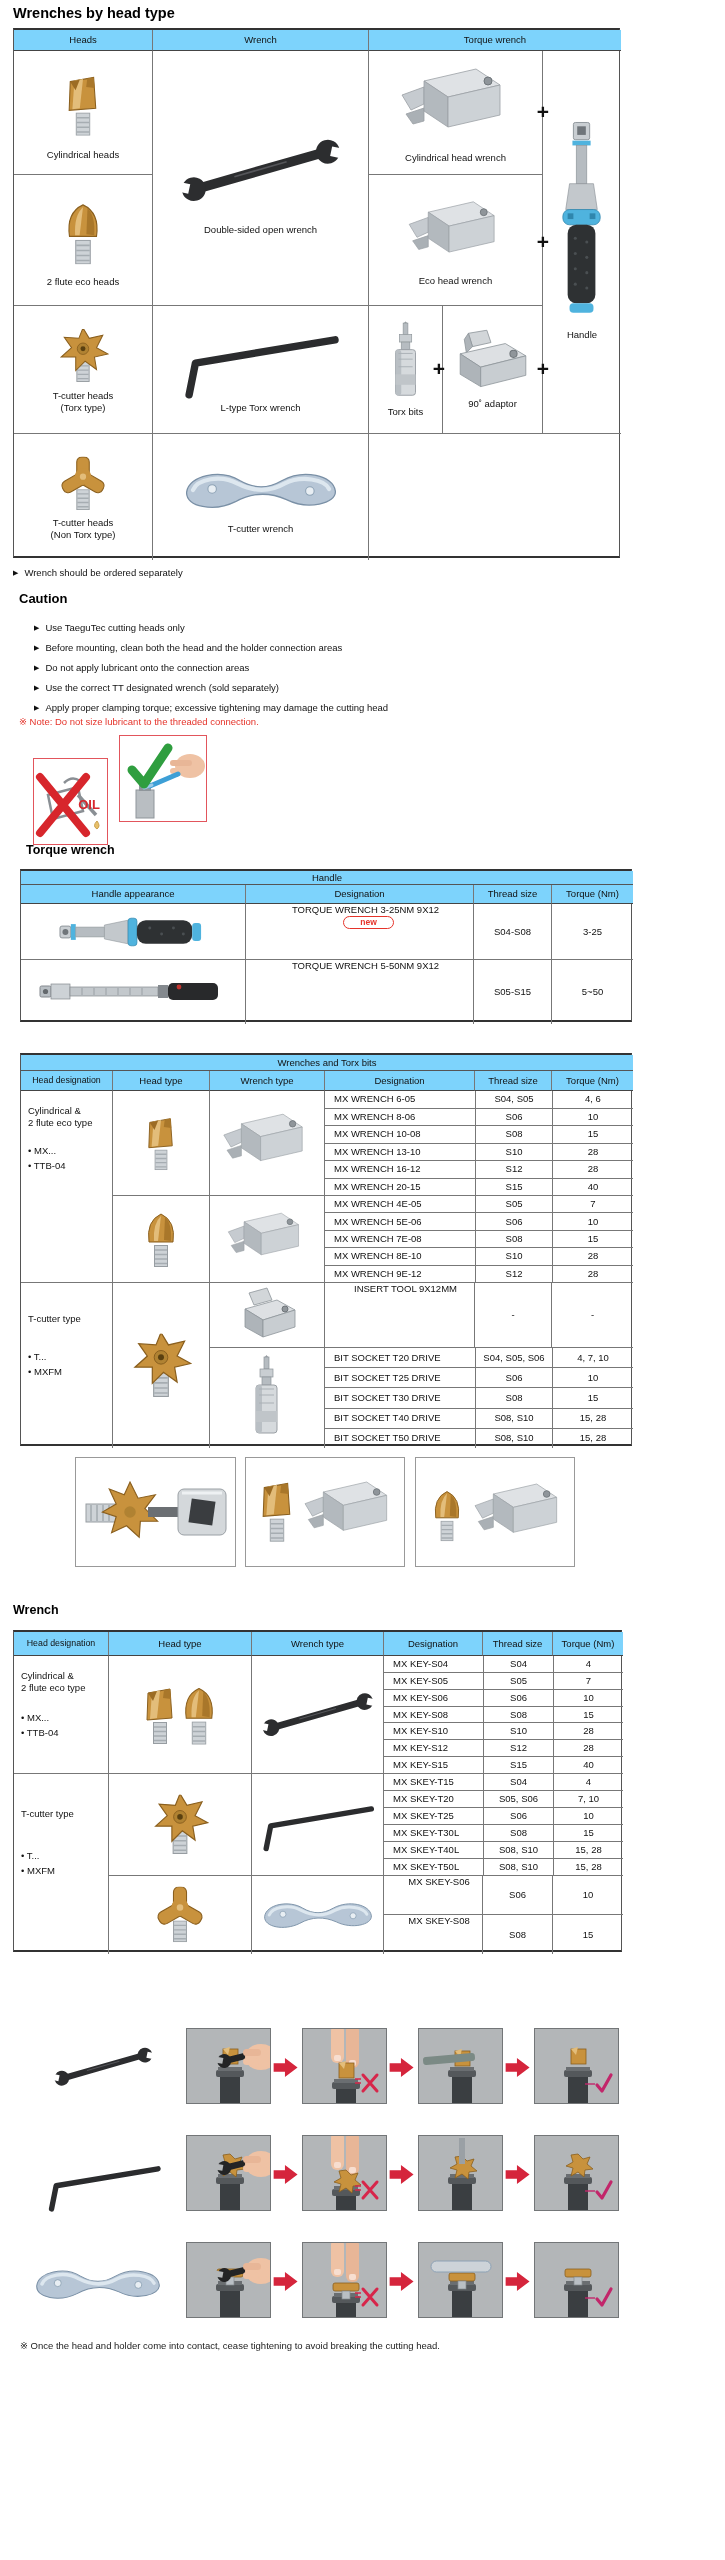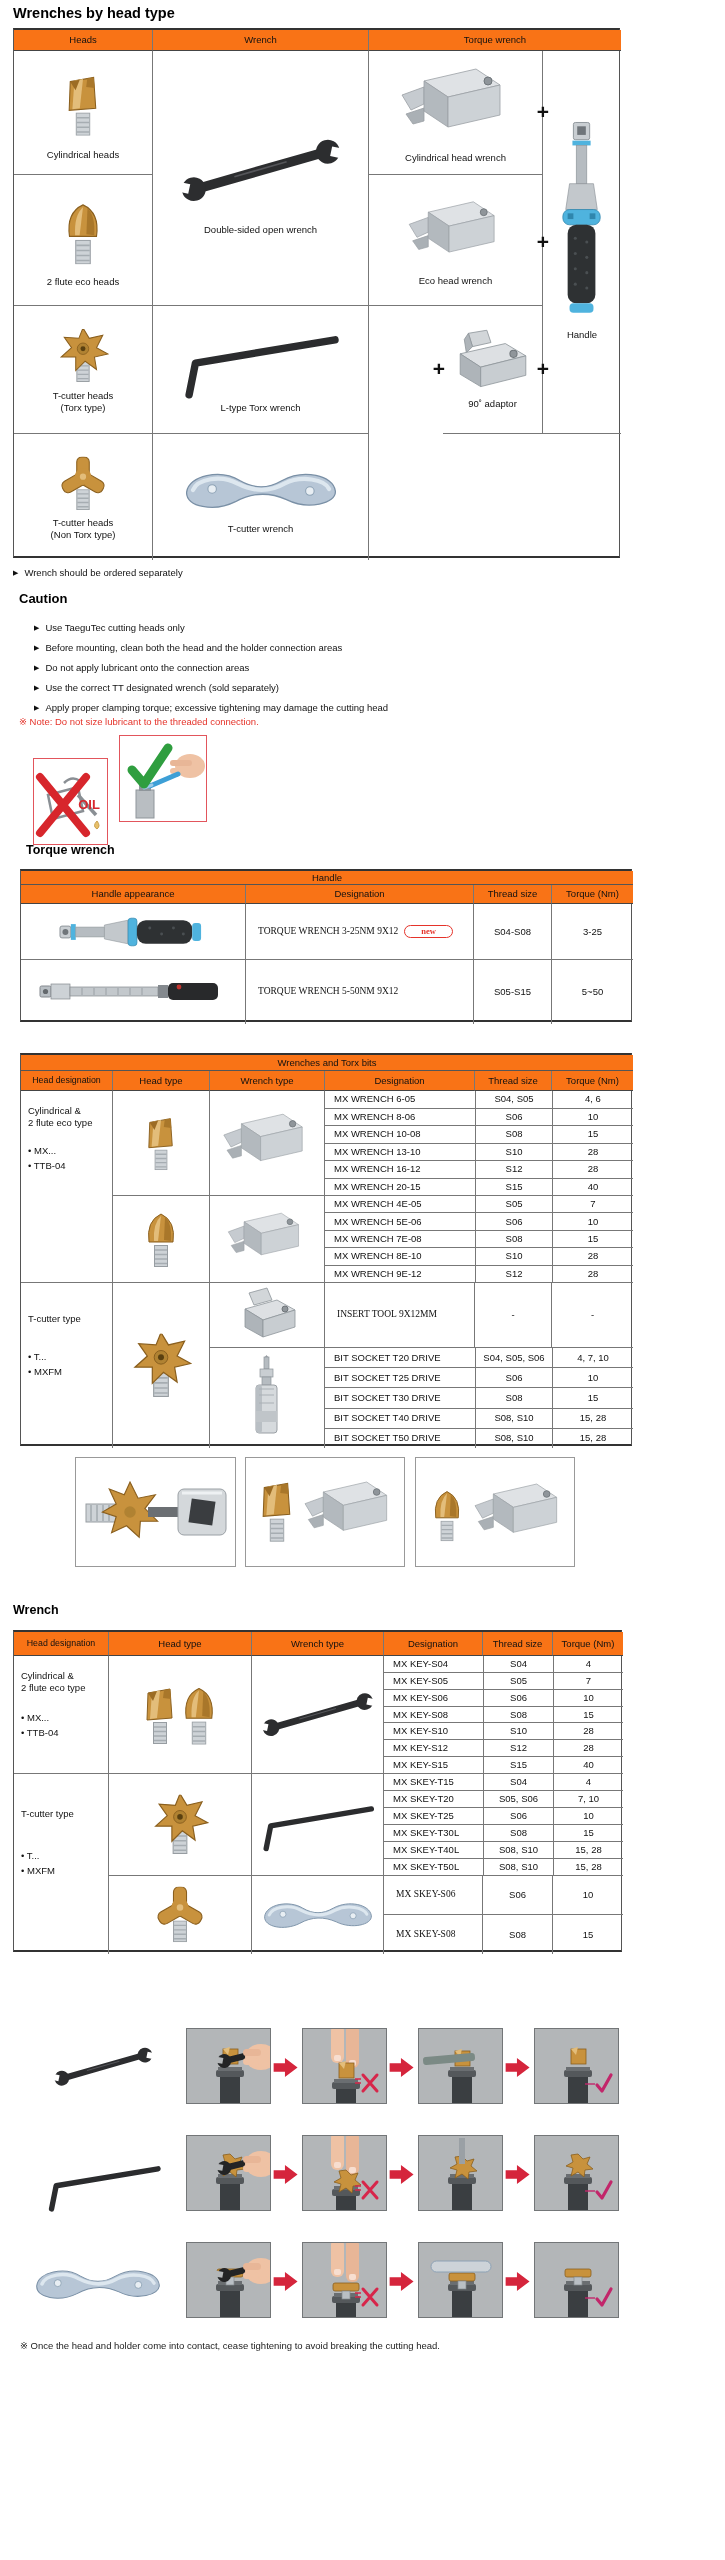--- a/index.html
+++ b/index.html
@@ -10,21 +10,21 @@
   .h2{font-size:13px;font-weight:bold;color:#000;}
   .h3{font-size:12.5px;font-weight:bold;color:#000;}
   
   .tbl{position:absolute;display:grid;border:1px solid #555;border-top:2px solid #333;border-bottom:2px solid #333;background:#fff;box-sizing:border-box;}
   .c{border-right:1px solid #777;border-bottom:1px solid #777;display:flex;flex-direction:column;
      align-items:center;justify-content:center;font-size:9.5px;line-height:1.25;text-align:center;
      position:relative;box-sizing:border-box;min-width:0;min-height:0;}
   .row{flex-direction:row;}
   .nr{border-right:none;}
   .nb{border-bottom:none;}
-  .gray{background:#f97316;}
+  .gray{background:#7dd3fc;}
   .dk{border-bottom:1.5px solid #444;}
   .lab{margin-top:3px;}
   
   .rows{display:flex;flex-direction:column;align-items:stretch;justify-content:stretch;padding:0;}
   .drow{flex:1;display:flex;border-top:1px solid #777;min-height:0;}
   .drow:first-child{border-top:none;}
   .drow span{display:flex;align-items:center;justify-content:center;font-size:9.5px;box-sizing:border-box;}
   .drow span:nth-child(1){justify-content:flex-start;padding-left:9px;}
   .drow span:nth-child(2),.drow span:nth-child(3){border-left:1px solid #777;}
   .wtw .drow span:nth-child(1){width:150px;}
@@ -36,21 +36,21 @@
   .plus{position:absolute;font-size:21px;font-weight:bold;color:#111;transform:translate(-50%,-50%);z-index:5;}
   .bullet{font-size:9.5px;color:#111;line-height:19px;white-space:nowrap;}
   .bullet::before{content:"▶";font-size:7px;margin-right:6px;position:relative;top:-1px;}
   .rednote{color:#e5332a;font-size:9.5px;white-space:nowrap;}
   .cbox{position:absolute;border:1.5px solid #e2555c;background:#fff;box-sizing:border-box;}
   .frame{position:absolute;border:1px solid #999;background:#fff;box-sizing:border-box;
          display:flex;align-items:center;justify-content:center;}
   .pbox{position:absolute;width:85px;height:76px;background:#b3b6b8;border:1px solid #737678;box-sizing:border-box;overflow:hidden;}
   .newbadge{display:inline-block;border:1.3px solid #e5332a;border-radius:7px;color:#e5332a;
             font-weight:bold;font-size:8.5px;padding:0 16px;margin-left:6px;line-height:11px;text-align:center;}
-  .desigcell{flex-direction:row;justify-content:flex-start;padding-left:12px;text-align:left;font-family:Liberation Serif, serif;}
+  .desigcell{flex-direction:column;justify-content:flex-start;padding-left:12px;text-align:left;}
   .headdesig{align-items:flex-start;text-align:left;padding-left:7px;justify-content:flex-start;padding-top:14px;}
   .headdesig .bl{margin-top:3px;}
   .notetext{font-size:9.5px;color:#222;}
 </style>
 </head>
 <body>
 
 <svg width="0" height="0" style="position:absolute" aria-hidden="true">
   <defs>
     <symbol id="sym-thread" viewBox="0 0 14 22">
@@ -299,20 +299,26 @@
           <use href="#sym-hwrench"></use>
         </svg>
       <span class="lab">Cylindrical head wrench</span>
     </div>
     <div class="c" style="grid-row:3;grid-column:3/5;">
       <svg width="104" height="78" viewBox="0 0 120 88">
           <use href="#sym-hwrench"></use>
         </svg>
       <span class="lab">Eco head wrench</span>
     </div>
+    <div class="c" style="grid-row:4;grid-column:3;">
+      <svg width="38" height="82" viewBox="0 0 40 86">
+          <use href="#sym-torxbit"></use>
+        </svg>
+      <span class="lab">Torx bits</span>
+    </div>
     <div class="c" style="grid-row:4;grid-column:4;">
       <svg width="82" height="66" viewBox="0 0 80 64">
           <use href="#sym-adapt90"></use>
         </svg>
       <span class="lab">90˚ adaptor</span>
     </div>
     <div class="c nr" style="grid-row:2/5;grid-column:5;justify-content:flex-start;padding-top:70px;">
       <svg width="44" height="200" viewBox="0 0 46 208">
           <use href="#sym-handlev"></use>
         </svg>

